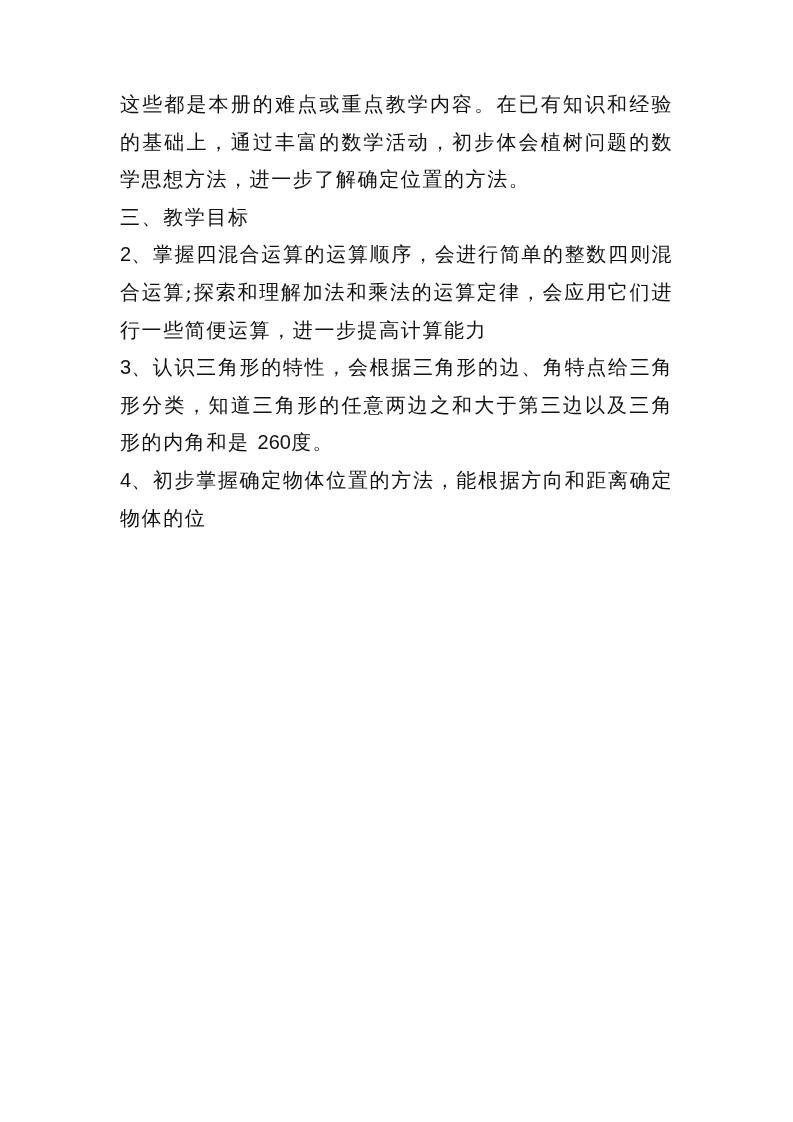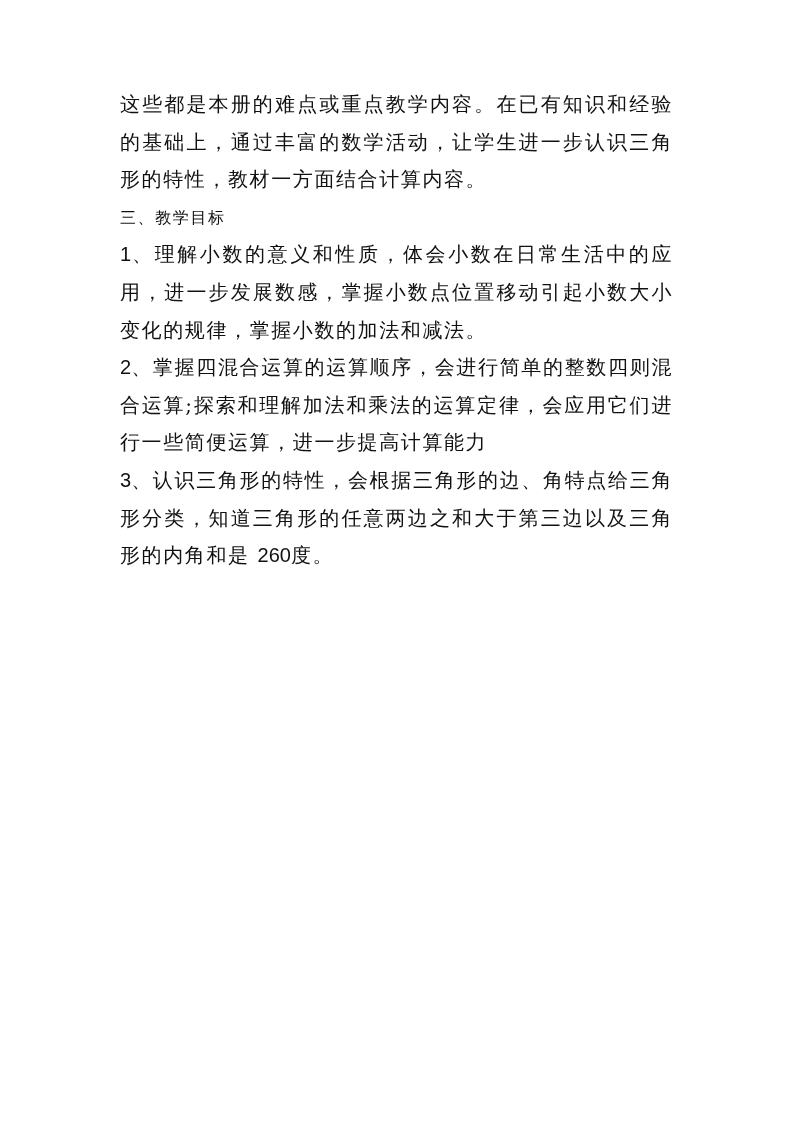--- a/index.html
+++ b/index.html
@@ -25,35 +25,35 @@
       margin: 0;
       font-size: 20px;
       line-height: 37.6px;
       text-align: justify;
       text-align-last: left;
       letter-spacing: 1.6px;
       word-break: break-all;
     }
     .heading {
       margin: 0;
-      font-size: 16px;
+      font-size: 20px;
       line-height: 37.6px;
       letter-spacing: 1.6px;
     }
     .num {
       font-family: "Liberation Sans", "DejaVu Sans", sans-serif;
       letter-spacing: 0;
     }
   </style>
 </head>
 <body>
 
 <div class="page">
-  <p class="para">这些都是本册的难点或重点教学内容。在已有知识和经验的基础上，通过丰富的数学活动，让学生进一步认识三角形的特性，教材一方面结合计算内容。</p>
+  <p class="para">这些都是本册的难点或重点教学内容。在已有知识和经验的基础上，通过丰富的数学活动，初步体会植树问题的数学思想方法，进一步了解确定位置的方法。</p>
   <p class="heading">三、教学目标</p>
 
-  <p class="para"><span class="num">1</span><span>、理解小数的意义和性质，体会小数在日常生活中的应用，进一步发展数感，掌握小数点位置移动引起小数大小变化的规律，掌握小数的加法和减法。</span></p>
 
   <p class="para"><span class="num">2</span><span>、掌握四混合运算的运算顺序，会进行简单的整数四则混合运算;探索和理解加法和乘法的运算定律，会应用它们进行一些简便运算，进一步提高计算能力</span></p>
 
   <p class="para"><span class="num">3</span><span>、认识三角形的特性，会根据三角形的边、角特点给三角形分类，知道三角形的任意两边之和大于第三边以及三角形的内角和是</span> <span class="num">260</span><span>度。</span></p>
 
+  <p class="para"><span class="num">4</span><span>、初步掌握确定物体位置的方法，能根据方向和距离确定物体的位</span></p>
 </div>
 
 </body></html>

